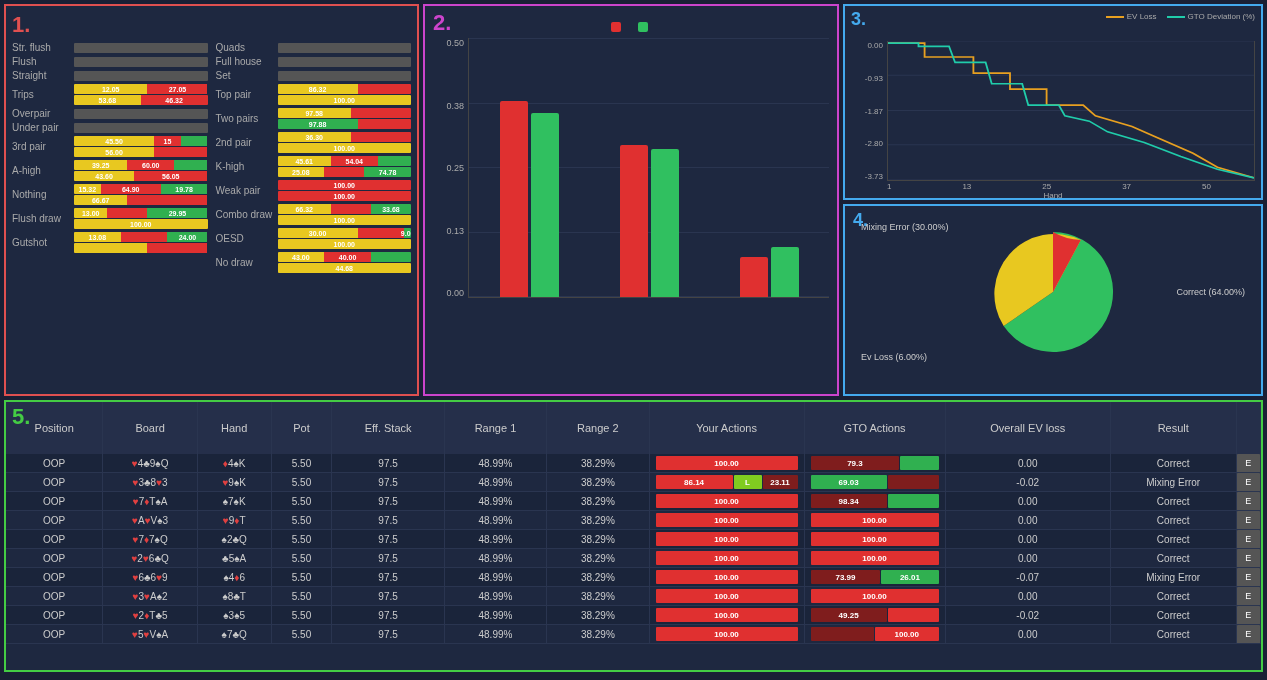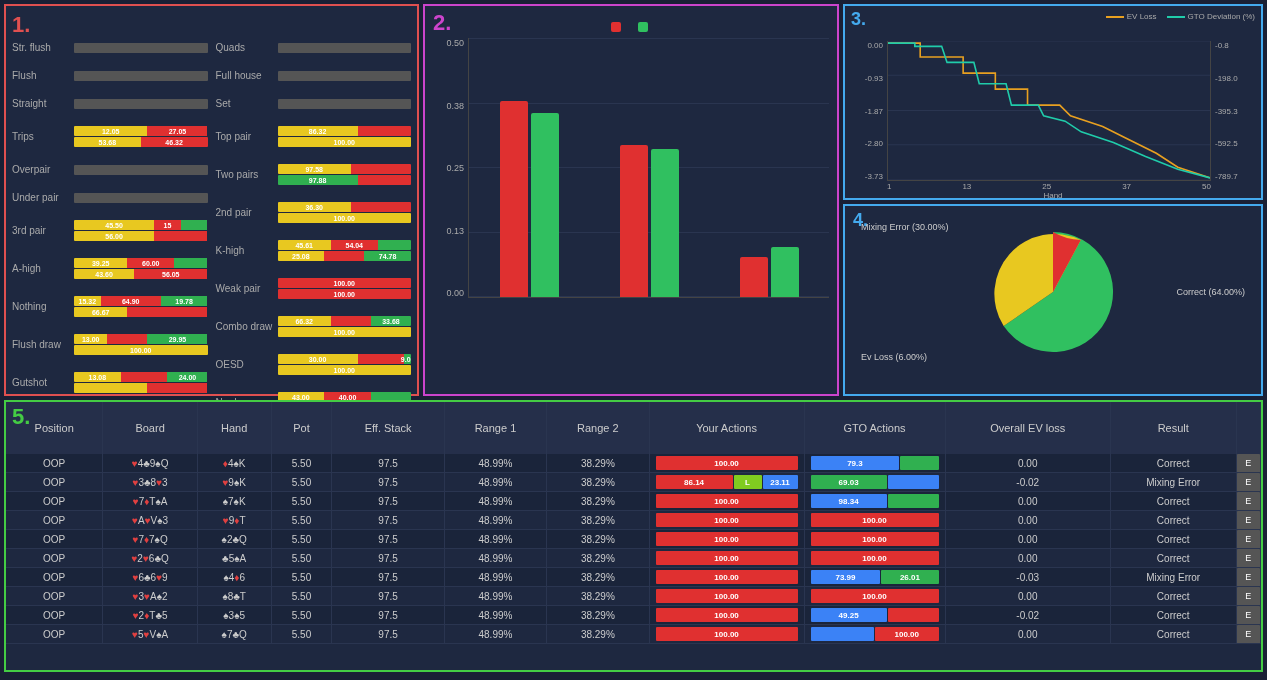--- a/index.html
+++ b/index.html
@@ -27,21 +27,21 @@
       flex-shrink: 0;
     }
     .panel1-grid {
       display: grid;
       grid-template-columns: 1fr 1fr;
       gap: 2px 8px;
     }
     .hand-row {
       display: flex;
       align-items: center;
-      margin-bottom: 17px;
+      margin-bottom: 3px;
     }
     .hand-label {
       color: #aaa;
       font-size: 10px;
       width: 62px;
       flex-shrink: 0;
     }
     .hand-bars {
       flex: 1;
       display: flex;
@@ -281,21 +281,21 @@
       display: flex;
       align-items: center;
       justify-content: center;
       font-size: 8px;
       color: #fff;
       font-weight: bold;
       padding: 0 2px;
       min-width: 20px;
     }
     .seg-red { background: #e03030; }
-    .seg-yellow { background: #3b82f6; }
+    .seg-yellow { background: #7f1d1d; }
     .seg-green { background: #30b050; }
     .seg-lime { background: #80cc20; }
     .panel5-num {
       font-size: 22px;
       font-weight: bold;
       color: #44cc44;
       position: absolute;
       top: 2px;
       left: 6px;
       z-index: 10;
@@ -687,27 +687,20 @@
               <line x1="0" y1="0" x2="300" y2="0" stroke="#2a3550" stroke-width="1"></line>
               <line x1="0" y1="32" x2="300" y2="32" stroke="#2a3550" stroke-width="1"></line>
               <line x1="0" y1="65" x2="300" y2="65" stroke="#2a3550" stroke-width="1"></line>
               <line x1="0" y1="97" x2="300" y2="97" stroke="#2a3550" stroke-width="1"></line>
               <line x1="0" y1="130" x2="300" y2="130" stroke="#2a3550" stroke-width="1"></line>
 
               <polyline points="0,2 30,2 30,15 70,15 70,30 100,30 100,45 130,45 130,60 160,60 170,70 200,80 220,90 250,105 270,118 300,128" fill="none" stroke="#e8a020" stroke-width="1.5"></polyline>
 
               <polyline points="0,2 25,2 25,5 50,5 55,20 80,20 85,40 110,40 115,60 140,60 145,70 165,75 180,85 210,95 240,108 270,120 300,128" fill="none" stroke="#20ccaa" stroke-width="1.5"></polyline>
             </svg>
-          </div>
-          <div class="chart3-yaxis-right">
-            <span>-0.8</span>
-            <span>-198.0</span>
-            <span>-395.3</span>
-            <span>-592.5</span>
-            <span>-789.7</span>
           </div>
         </div>
 
         <div style="display:flex;padding-left:36px;padding-right:44px;justify-content:space-between;font-size:8px;color:#aaa;margin-top:1px;">
           <span>1</span>
           <span>13</span>
           <span>25</span>
           <span>37</span>
           <span>50</span>
         </div>
@@ -905,21 +898,21 @@
                 <div class="action-cell">
                   <div class="action-seg seg-red" style="width: 100%;">100.00</div>
                 </div>
               </td>
               <td>
                 <div class="action-cell">
                   <div class="action-seg seg-yellow" style="width: 55%;">73.99</div>
                   <div class="action-seg seg-green" style="width: 45%;">26.01</div>
                 </div>
               </td>
-              <td>-0.03</td>
+              <td>-0.07</td>
               <td>Mixing Error</td>
               <td style="background: rgb(85, 85, 85); color: rgb(255, 255, 255); font-size: 9px; padding: 1px 3px; cursor: pointer; border-radius: 2px;">E</td>
             </tr>
             <tr>
               <td>OOP</td>
               <td><span class="suit-red">♥</span>3<span class="suit-red">♥</span>A♠2</td>
               <td>♠8♣T</td>
               <td>5.50</td>
               <td>97.5</td>
               <td>48.99%</td>

